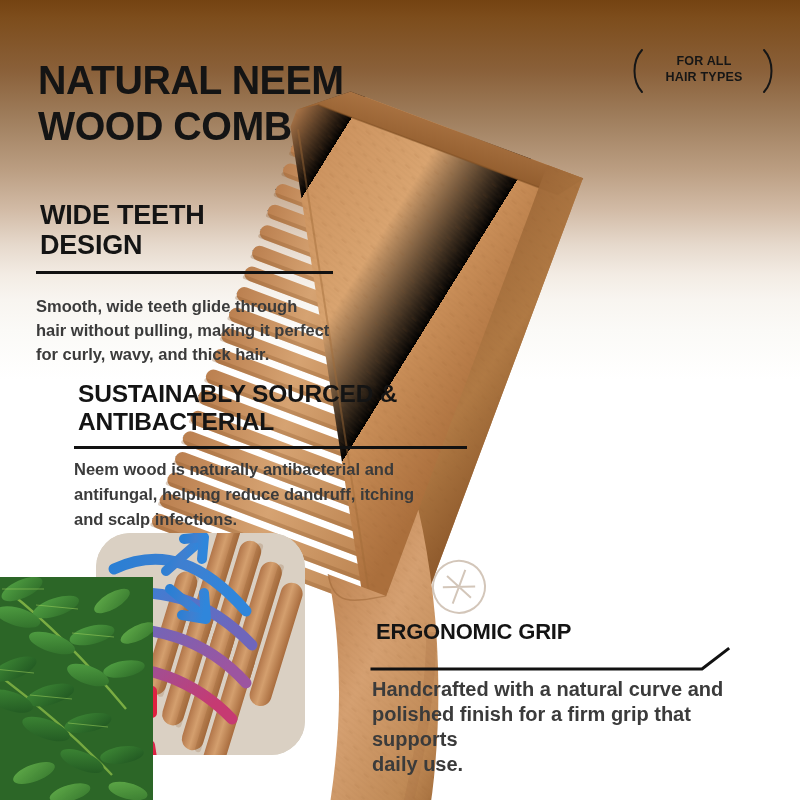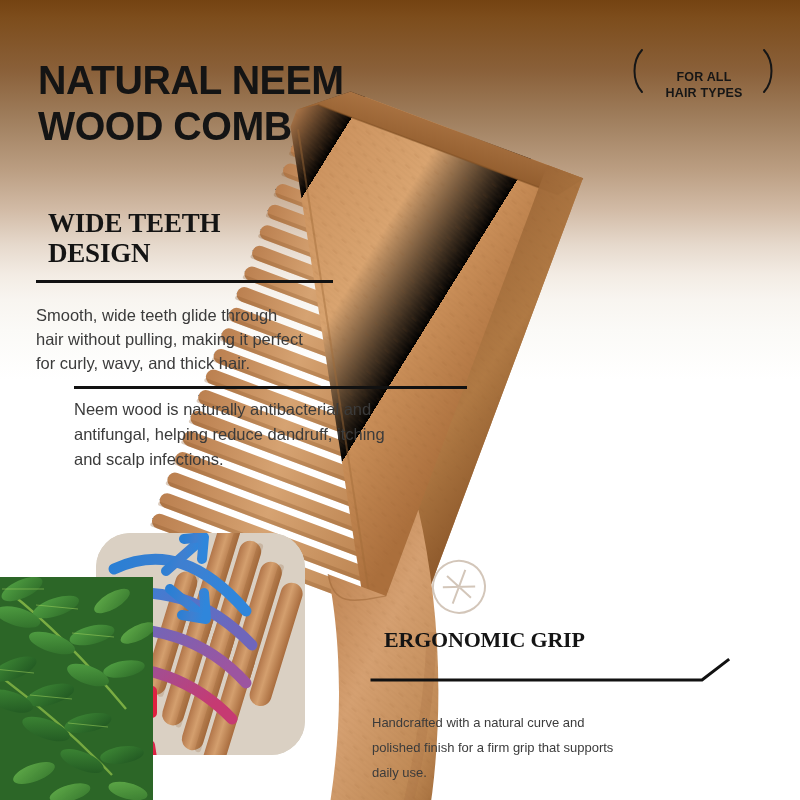--- a/index.html
+++ b/index.html
@@ -38,69 +38,69 @@
     text-transform:uppercase;
     white-space:pre-line;
     font-stretch:condensed;
     transform:scaleX(0.96);
     transform-origin:left top;
   }
   #badge{
     position:absolute;left:624px;top:48px;width:160px;height:46px;
   }
   #badge .btxt{
-    position:absolute;left:24px;top:21px;width:112px;
+    position:absolute;left:24px;top:5px;width:112px;
     text-align:center;
     font-size:12.5px;font-weight:800;line-height:16px;
     letter-spacing:0.2px;color:#161616;
     text-transform:uppercase;white-space:pre-line;
   }
   #badge .par{
     position:absolute;top:0;width:18px;height:46px;
     color:#161616;
   }
   #badge .par svg{display:block;}
   #badge .pl{left:4px;}
   #badge .pr{right:6px;}
 
   
   .feat{position:absolute;}
   .feat h2{
-    margin:12px;
+    margin:4px;
     font-weight:800;
     color:#141414;
     text-transform:uppercase;
     white-space:pre-line;
     letter-spacing:-0.2px;
-    font-family:Liberation Serif, serif;
   }
   .feat p{
     margin:0;
     color:#3b3b3b;
     white-space:pre-line;
+    font-weight:bold;
   }
   .rule{
     background:#111;
     height:3px;
     margin:0;
   }
 
   #f1{left:36px;top:196px;width:330px;}
   #f1 h2{font-size:27px;line-height:30px;}
   #f1 .rule{width:297px;margin-top:11px;}
   #f1 p{margin-top:20px;font-size:16.5px;line-height:24px;width:330px;}
 
   #f2{left:74px;top:376px;width:400px;}
   #f2 h2{font-size:24.5px;line-height:28px;}
   #f2 .rule{width:393px;margin-top:10px;}
   #f2 p{margin-top:8px;font-size:16.5px;line-height:25px;width:390px;}
 
   #f3{left:372px;top:613px;width:380px;}
   #f3 h2{font-size:22px;line-height:29px;}
-  #f3 p{margin-top:22px;font-size:13px;line-height:25px;width:375px;}
+  #f3 p{font-size:20px;line-height:25px;width:375px;}
   #f3 .rule-wrap{margin-top:9px;height:22px;position:relative;width:360px;}
   #f3 .rule-wrap svg{position:absolute;left:0;top:0;overflow:visible;}
 
   
   #comb{
     position:absolute;left:0;top:0;width:800px;height:800px;
     pointer-events:none;
   }
 
   
@@ -287,20 +287,22 @@
   <div class="feat" id="f1">
     <h2>Wide Teeth
 Design</h2>
     <div class="rule"></div>
     <p>Smooth, wide teeth glide through
 hair without pulling, making it perfect
 for curly, wavy, and thick hair.</p>
   </div>
 
   <div class="feat" id="f2">
+    <h2>Sustainably Sourced &amp;
+Antibacterial</h2>
     <div class="rule"></div>
     <p>Neem wood is naturally antibacterial and
 antifungal, helping reduce dandruff, itching
 and scalp infections.</p>
   </div>
 
   <div class="feat" id="f3">
     <h2>Ergonomic Grip</h2>
     <div class="rule-wrap">
       <svg width="362" height="22" viewBox="0 0 362 22">

